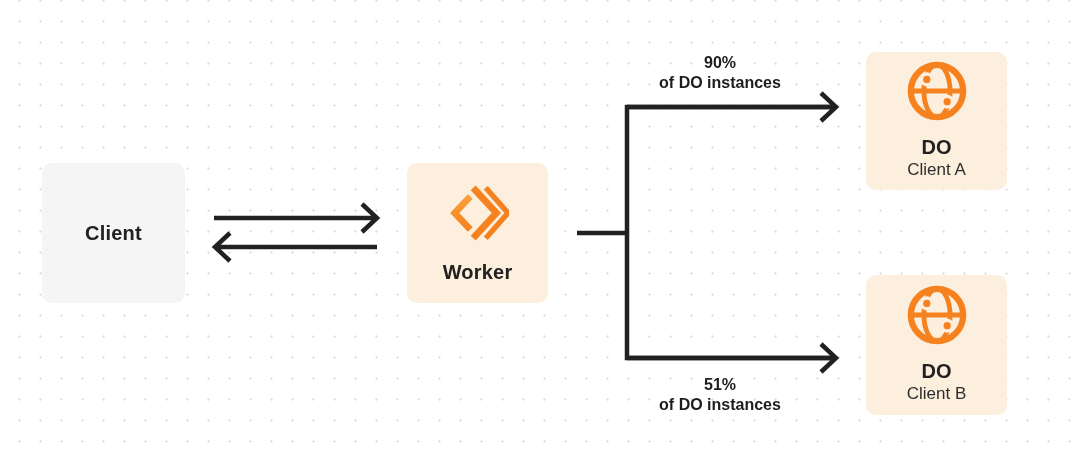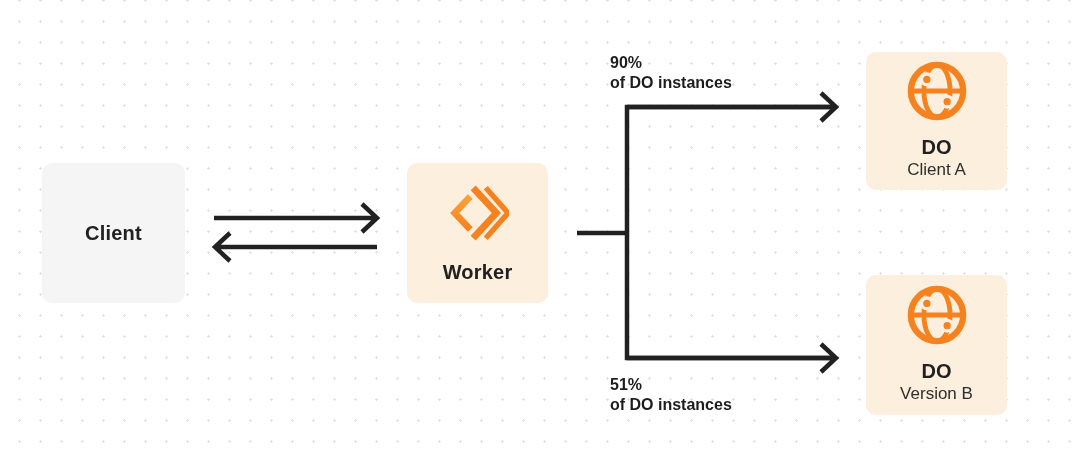--- a/index.html
+++ b/index.html
@@ -57,21 +57,21 @@
     font-size: 17px;
     font-weight: 400;
     color: #2e2e2e;
     line-height: 1.3;
   }
   .worker-icon-wrap { margin-bottom: 14px; }
   .do-icon-wrap { margin-bottom: 10px; }
   .branch-label {
     position: absolute;
     width: 220px;
-    text-align: left;
+    text-align: center;
     font-size: 16px;
     font-weight: 700;
     color: #1d1d1d;
     line-height: 20px;
   }
 </style>
 </head>
 <body>
 
 <div class="canvas">
@@ -136,21 +136,21 @@
         <g fill="none" stroke="#f6821f">
           <circle cx="32" cy="32" r="27" stroke-width="6.5"></circle>
           <ellipse cx="32" cy="32" rx="13.5" ry="27" stroke-width="5"></ellipse>
           <line x1="6" y1="32" x2="58" y2="32" stroke-width="5"></line>
         </g>
         <circle cx="21.5" cy="20" r="5.5" fill="#f6821f" stroke="#fcefdd" stroke-width="3.5"></circle>
         <circle cx="42.5" cy="43" r="5.5" fill="#f6821f" stroke="#fcefdd" stroke-width="3.5"></circle>
       </svg>
     </span>
     <span class="node-title">DO</span>
-    <span class="node-subtitle">Version B</span>
+    <span class="node-subtitle">Client B</span>
   </div>
 
   <div class="branch-label" style="left:610px; top:53px;">
     <div>90%</div>
     <div>of DO instances</div>
   </div>
 
   <div class="branch-label" style="left:610px; top:375px;">
     <div>51%</div>
     <div>of DO instances</div>

